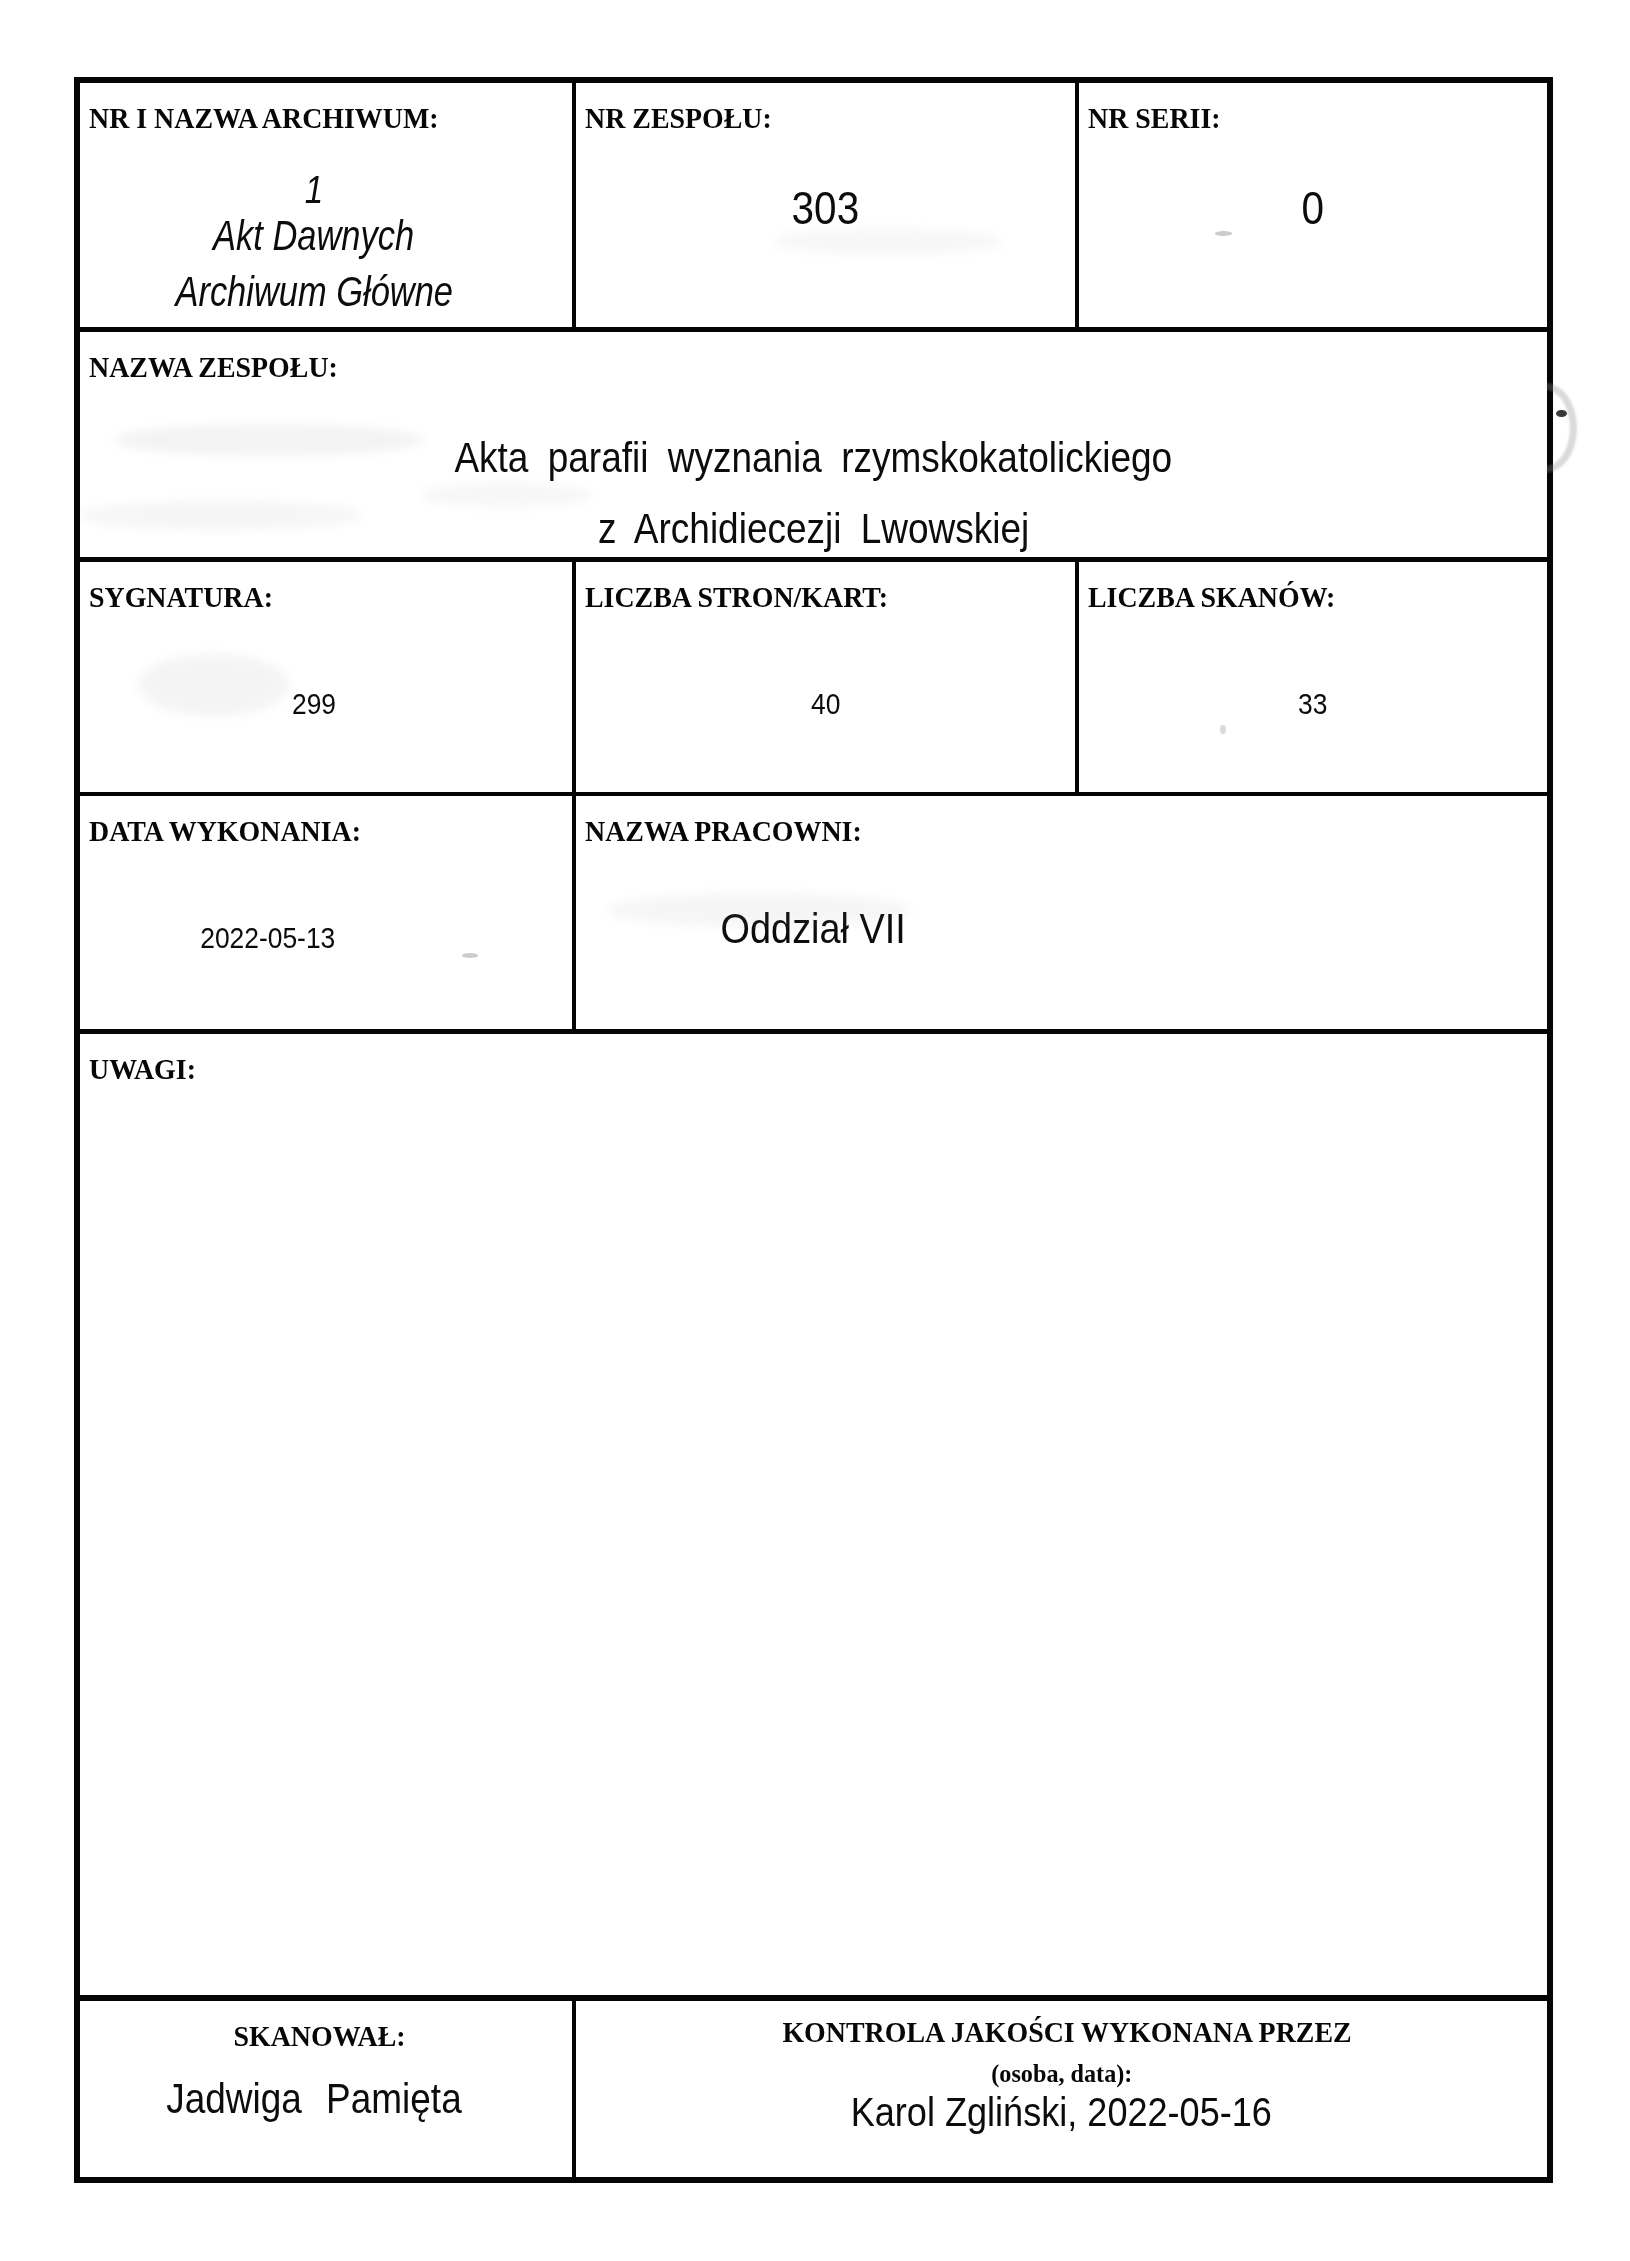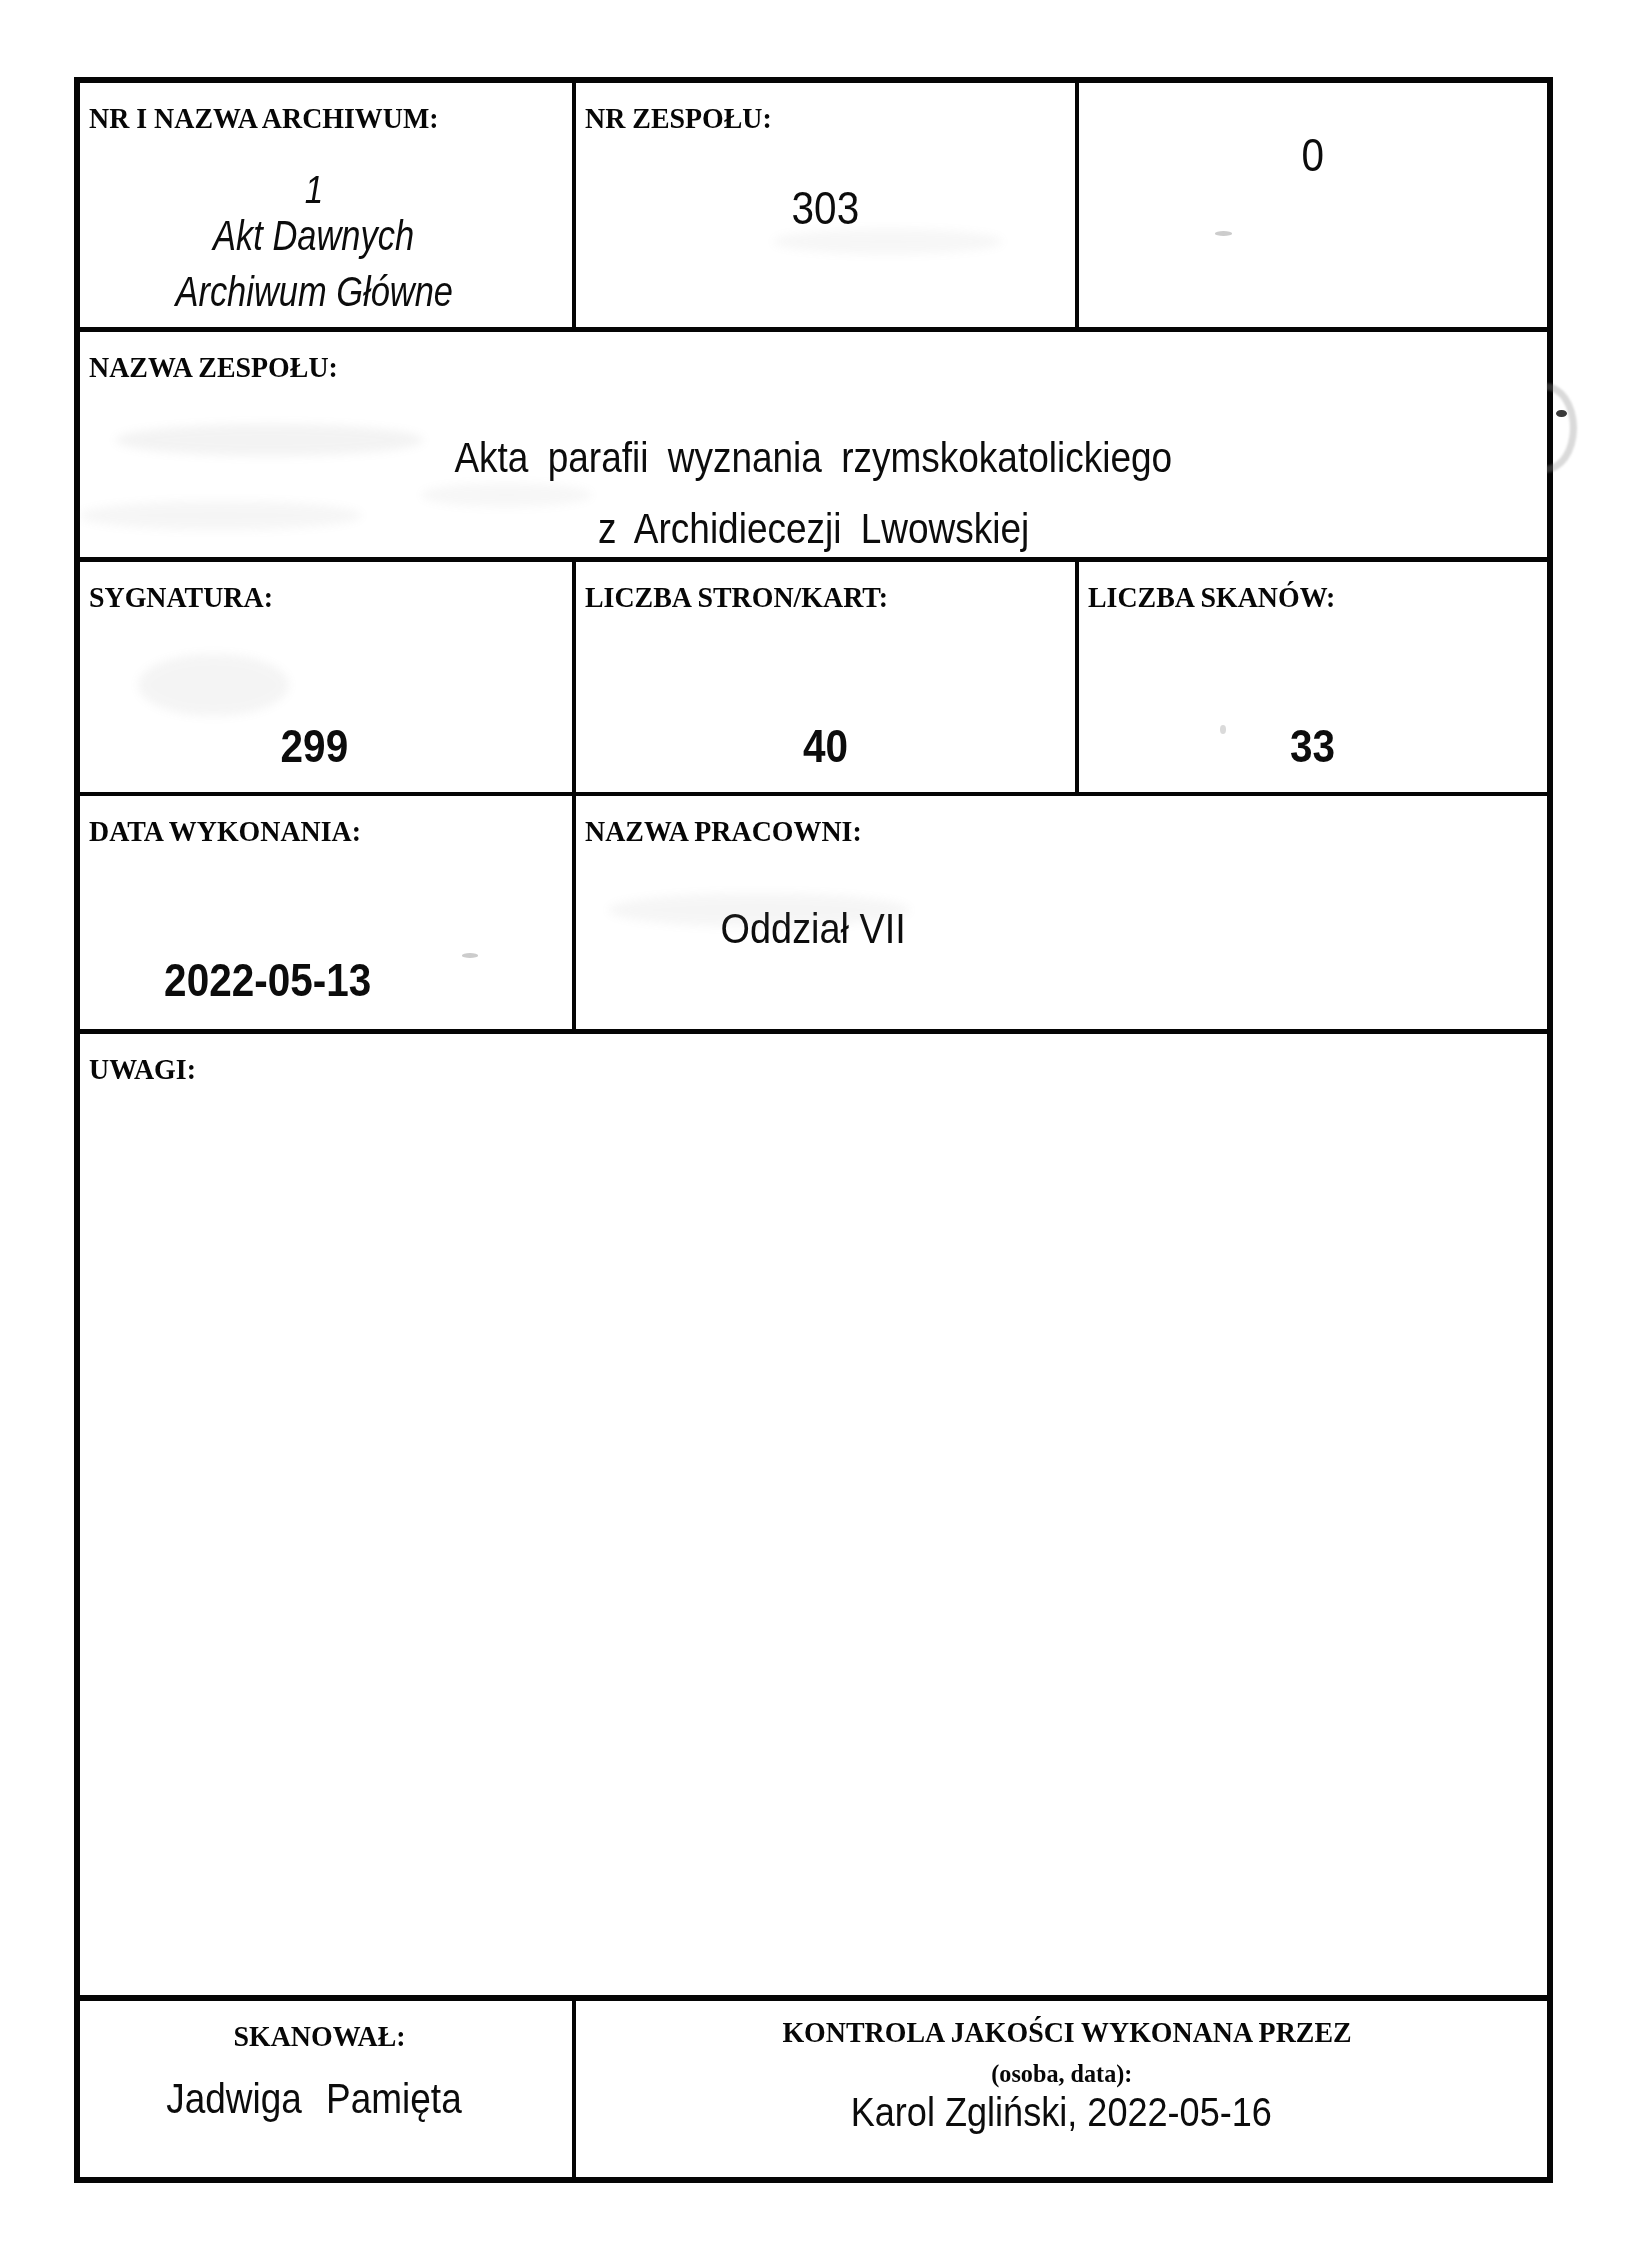--- a/index.html
+++ b/index.html
@@ -53,21 +53,21 @@
   .vnum .sxc{transform:scaleX(0.88);}
   .v1{font-style:italic;font-size:39px;line-height:42px;margin-top:33px;}
   .v1 .sxc{transform:scaleX(0.85);}
   .vname{font-style:italic;font-size:42px;line-height:49px;}
   .vname .sxc{transform:scaleX(0.82);}
   .vname.first{margin-top:6.6px;}
   .vfonds{font-size:43px;line-height:53px;}
   .vfonds .sxc{transform:scaleX(0.86);word-spacing:10.5px;}
   .vf1{margin-top:46px;}
   .vf2{margin-top:18.4px;}
-  .vmid{font-size:46px;line-height:53px;margin-top:105px;font-weight:bold;}
+  .vmid{font-size:30px;line-height:53px;margin-top:62px;}
   .vmid .sxc{transform:scaleX(0.88);}
   .vdate{padding-right:92px;}
   .vwork{font-size:43px;line-height:53px;margin-top:53px;text-align:left;padding-left:132px;}
   .vwork .sxc{transform:scaleX(0.88);}
   .vscan{font-size:42px;line-height:49px;margin-top:20px;}
   .vscan .sxc{transform:scaleX(0.88);word-spacing:16px;}
   .subl{
     font-family:"Liberation Serif", serif;font-weight:bold;
     font-size:26px;line-height:30px;margin-top:9.2px;text-align:center;
   }
@@ -97,20 +97,21 @@
         <div class="lbl"><span class="sx">NR I NAZWA ARCHIWUM:</span></div>
         <div class="val v1"><span class="sxc">1</span></div>
         <div class="val vname"><span class="sxc">Akt Dawnych</span></div>
         <div class="val vname first"><span class="sxc">Archiwum Główne</span></div>
       </div>
       <div class="cell cb">
         <div class="lbl"><span class="sx">NR ZESPOŁU:</span></div>
         <div class="val vnum"><span class="sxc">303</span></div>
       </div>
       <div class="cell cc">
+        <div class="lbl"><span class="sx">NR SERII:</span></div>
         <div class="val vnum"><span class="sxc">0</span></div>
       </div>
     </div>
 
     <div class="row r2">
       <div class="lbl"><span class="sx">NAZWA ZESPOŁU:</span></div>
       <div class="val vfonds vf1"><span class="sxc">Akta parafii wyznania rzymskokatolickiego</span></div>
       <div class="val vfonds vf2"><span class="sxc">z Archidiecezji Lwowskiej</span></div>
     </div>
 

